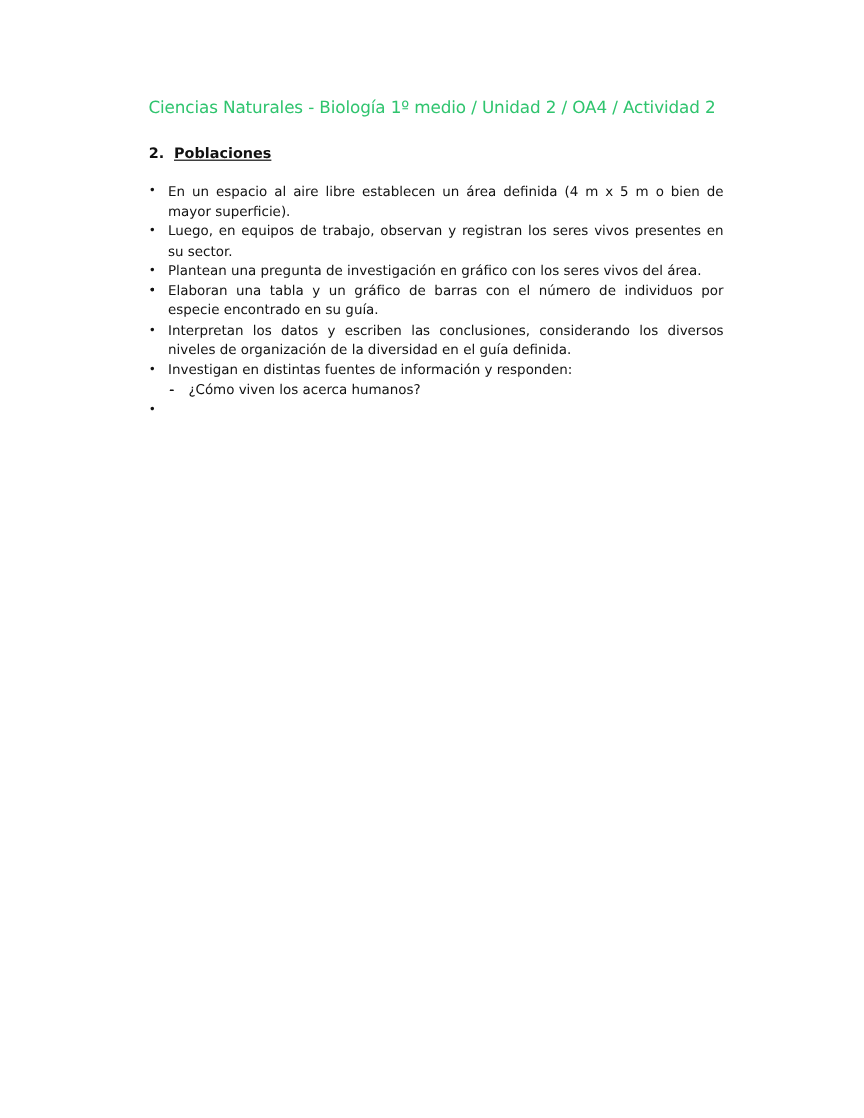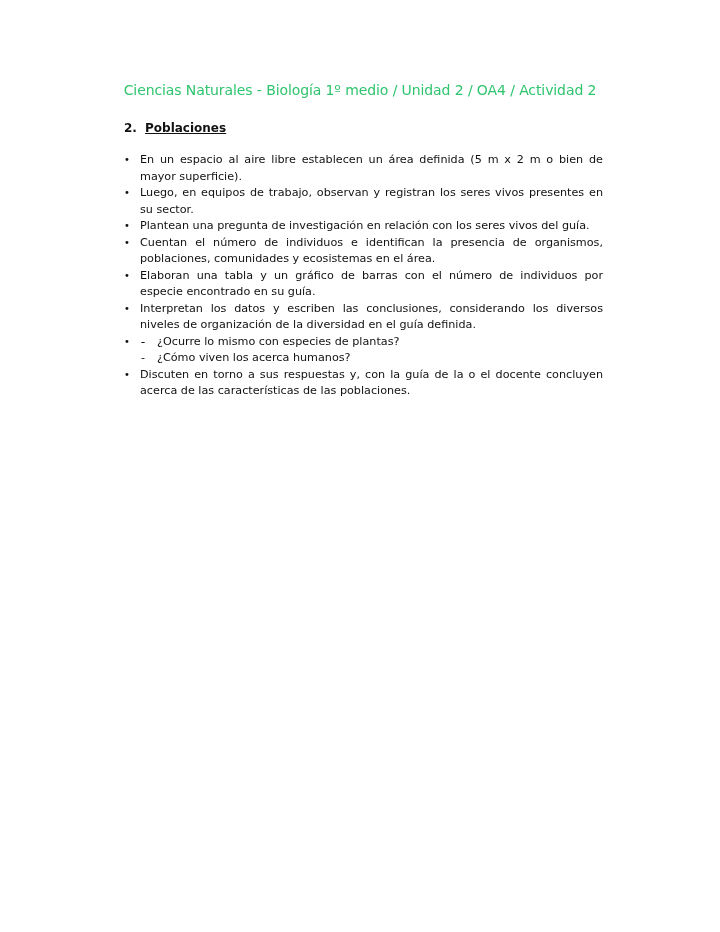--- a/index.html
+++ b/index.html
@@ -82,55 +82,53 @@
 
 <div class="page-header">Ciencias Naturales - Biología 1º medio / Unidad 2 / OA4 / Actividad 2</div>
 
 <div class="section-title">
   <span class="num">2.</span><span>Poblaciones</span>
 </div>
 
 <ul class="bullets">
   <li>
     <span class="bullet">•</span>
-    <span>En un espacio al aire libre establecen un área definida (5 m x 2 m o bien de mayor superficie).</span>
+    <span>En un espacio al aire libre establecen un área definida (4 m x 5 m o bien de mayor superficie).</span>
   </li>
   <li>
     <span class="bullet">•</span>
     <span>Luego, en equipos de trabajo, observan y registran los seres vivos presentes en su sector.</span>
   </li>
   <li>
     <span class="bullet">•</span>
-    <span>Plantean una pregunta de investigación en relación con los seres vivos del guía.</span>
+    <span>Plantean una pregunta de investigación en gráfico con los seres vivos del área.</span>
   </li>
   <li>
     <span class="bullet">•</span>
-    <span>Cuentan el número de individuos e identifican la presencia de organismos, poblaciones, comunidades y ecosistemas en el área.</span>
   </li>
   <li>
     <span class="bullet">•</span>
     <span>Elaboran una tabla y un gráfico de barras con el número de individuos por especie encontrado en su guía.</span>
   </li>
   <li>
     <span class="bullet">•</span>
     <span>Interpretan los datos y escriben las conclusiones, considerando los diversos niveles de organización de la diversidad en el guía definida.</span>
   </li>
   <li>
     <span class="bullet">•</span>
+    <span>Investigan en distintas fuentes de información y responden:</span>
     <ul class="sub">
       <li>
         <span class="dash">-</span>
       </li>
       <li>
         <span class="dash">-</span>
-        <span>¿Ocurre lo mismo con especies de plantas?</span>
       </li>
       <li>
         <span class="dash">-</span>
         <span>¿Cómo viven los acerca humanos?</span>
       </li>
     </ul>
   </li>
   <li>
     <span class="bullet">•</span>
-    <span>Discuten en torno a sus respuestas y, con la guía de la o el docente concluyen acerca de las características de las poblaciones.</span>
   </li>
 </ul>
 
 </body></html>

